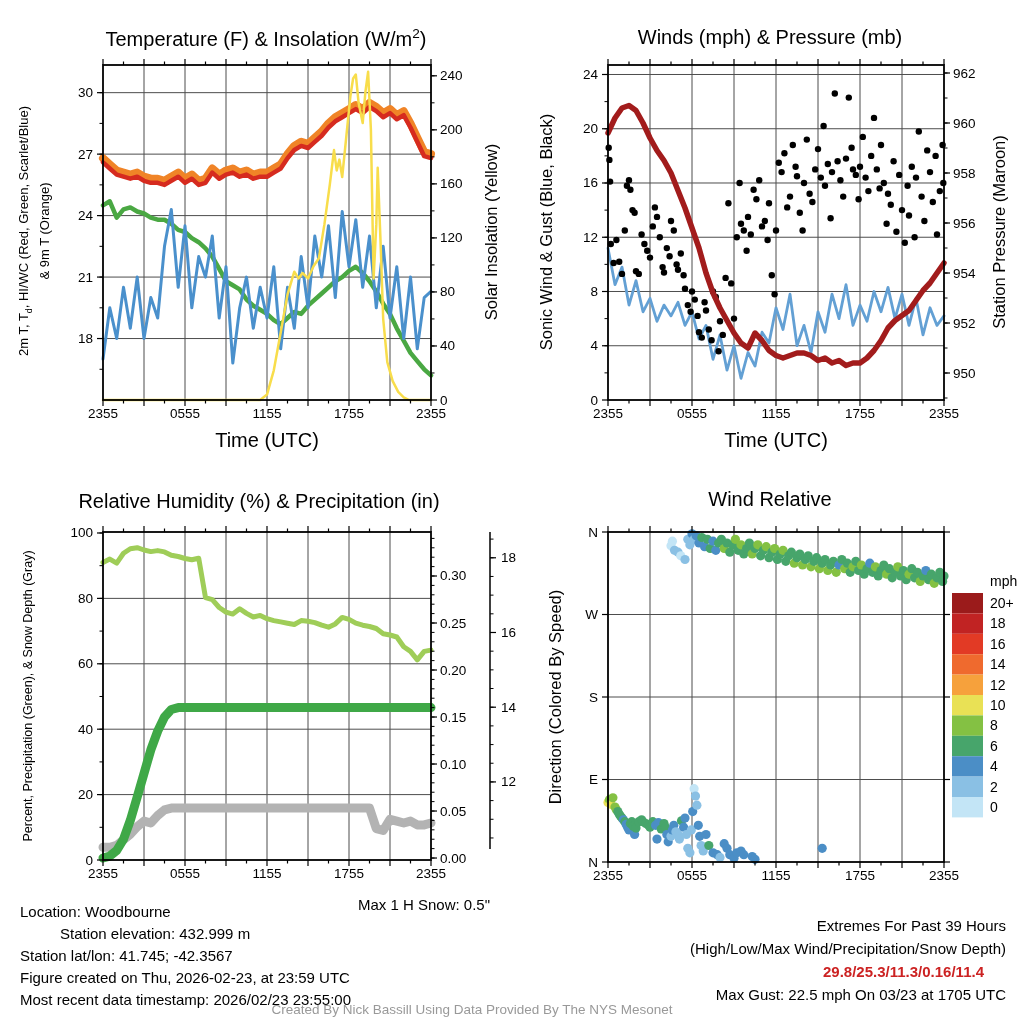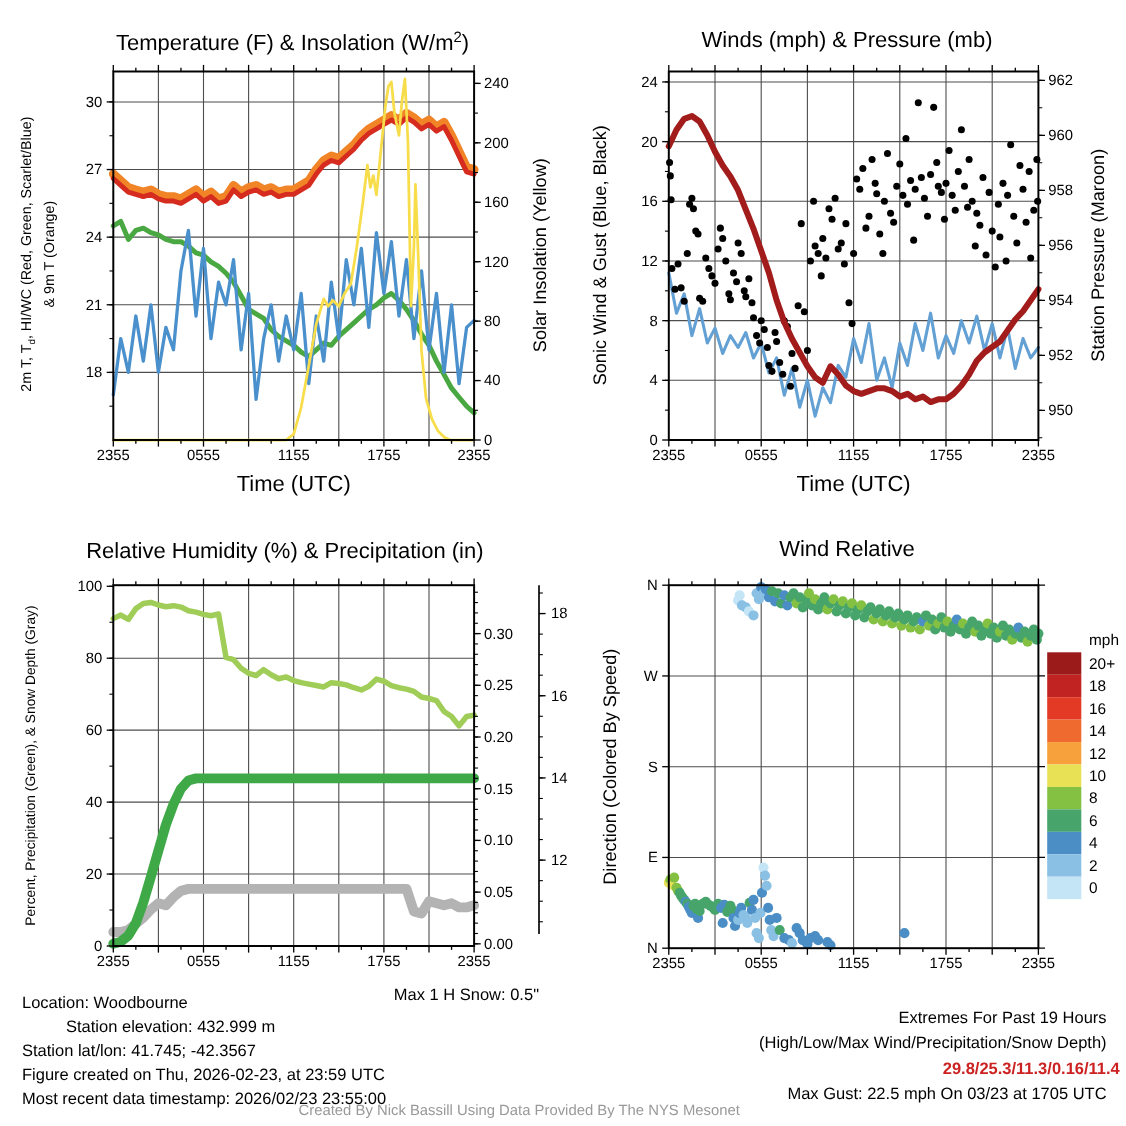--- a/index.html
+++ b/index.html
@@ -801,17 +801,17 @@
 
 <div class="abs xlab" style="left:117px;top:429px;width:300px;">Time (UTC)</div>
 <div class="abs xlab" style="left:626px;top:429px;width:300px;">Time (UTC)</div>
 
 <div class="abs ftr" style="left:288px;top:896px;width:202px;">Max 1 H Snow: 0.5"</div>
 <div class="abs ft" style="left:20px;top:903px;">Location: Woodbourne</div>
 <div class="abs ft" style="left:20px;top:925px;margin-left:40px;">Station elevation: 432.999 m</div>
 <div class="abs ft" style="left:20px;top:947px;">Station lat/lon: 41.745; -42.3567</div>
 <div class="abs ft" style="left:20px;top:969px;">Figure created on Thu, 2026-02-23, at 23:59 UTC</div>
 <div class="abs ft" style="left:20px;top:991px;">Most recent data timestamp: 2026/02/23 23:55:00</div>
-<div class="abs ftr" style="left:506px;top:917px;width:500px;">Extremes For Past 19 Hours</div>
+<div class="abs ftr" style="left:506px;top:917px;width:500px;">Extremes For Past 39 Hours</div>
 <div class="abs ftr" style="left:506px;top:940px;width:500px;">(High/Low/Max Wind/Precipitation/Snow Depth)</div>
-<div class="abs ftr" id="extremes-values" style="left: 518px; top: 963px; width: 500px; color: rgb(204, 34, 34);">29.8/25.3/11.3/0.16/11.4</div>
+<div class="abs ftr" id="extremes-values" style="left: 484px; top: 963px; width: 500px; color: rgb(204, 34, 34);">29.8/25.3/11.3/0.16/11.4</div>
 <div class="abs ftr" style="left:506px;top:986px;width:500px;">Max Gust: 22.5 mph On 03/23 at 1705 UTC</div>
 <div class="abs" id="credit" style="left:0;top:1002px;width:944px;">Created By Nick Bassill Using Data Provided By The NYS Mesonet</div>
 
 </body></html>

